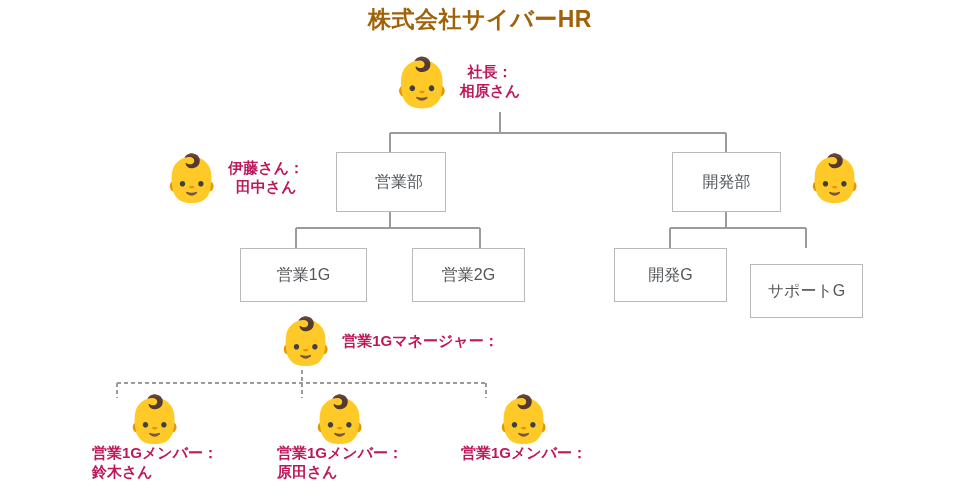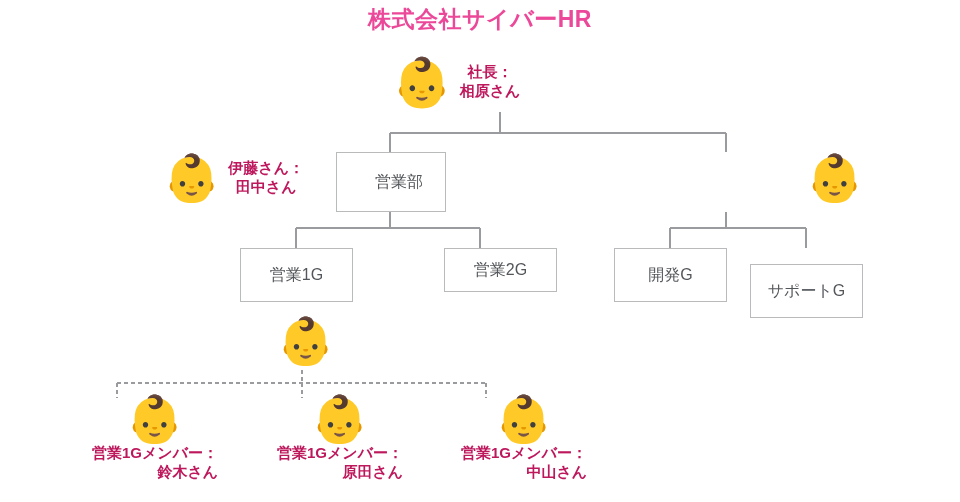--- a/index.html
+++ b/index.html
@@ -27,21 +27,21 @@
 
   
   .chart-title {
     position: absolute;
     left: 0;
     top: 4px;
     width: 960px;
     text-align: center;
     font-size: 23px;
     font-weight: bold;
-    color: #ec4899;
+    color: #a16207;
     letter-spacing: 0.5px;
     white-space: nowrap;
   }
 
   
   .box {
     position: absolute;
     box-sizing: border-box;
     border: 1px solid #b9babc;
     background: #ffffff;
@@ -74,21 +74,21 @@
     font-size: 15px;
     font-weight: bold;
     color: #be185d;
     line-height: 1.25;
     white-space: nowrap;
   }
   .person-caption .ln {
     display: block;
   }
   .cap-right  { text-align: center; margin-left: 8px; }
-  .cap-below  { text-align: right; margin-top: 2px; }
+  .cap-below  { text-align: left; margin-top: 2px; }
 
   
   .face-lg { font-size: 48px; }
   .face-md { font-size: 46px; }
 </style>
 </head>
 <body>
 
 <div id="canvas">
 
@@ -127,52 +127,56 @@
     <span class="person-caption cap-right">
       <span class="ln">社長：</span>
       <span class="ln">相原さん</span>
     </span>
   </div>
 
   <div class="box" style="left:336px; top:152px; width:110px; height:60px;padding-left:16px;">
     <span class="box-label">営業部</span>
   </div>
 
+  <div class="box" style="left:672px; top:152px; width:109px; height:60px;">
+    <span class="box-label">開発部</span>
+  </div>
 
   <div class="person" style="left:163px; top:155px;">
     <span class="person-face face-md">👶</span>
     <span class="person-caption cap-right">
       <span class="ln">伊藤さん：</span>
       <span class="ln">田中さん</span>
     </span>
   </div>
 
   <div class="person" style="left:806px; top:155px;">
     <span class="person-face face-md">👶</span>
   </div>
 
-  <div class="box" style="left:240px; top:248px; width:113px; height:54px;">
+  <div class="box" style="left:240px; top:248px; width:127px; height:54px;">
     <span class="box-label">営業1G</span>
   </div>
 
-  <div class="box" style="left:444px; top:248px; width:113px; height:44px;">
+  <div class="box" style="left:412px; top:248px; width:113px; height:54px;">
     <span class="box-label">営業2G</span>
   </div>
 
   <div class="box" style="left:614px; top:248px; width:113px; height:54px;">
     <span class="box-label">開発G</span>
   </div>
 
   <div class="box" style="left:750px; top:264px; width:113px; height:54px;">
     <span class="box-label">サポートG</span>
   </div>
 
   <div class="person" style="left:277px; top:318px;">
     <span class="person-face face-md">👶</span>
     <span class="person-caption cap-right">
+      <span class="ln">営業1Gマネージャー：</span>
     </span>
   </div>
 
   <div class="person stacked" style="left:92px; top:396px;">
     <span class="person-face face-md">👶</span>
     <span class="person-caption cap-below">
       <span class="ln">営業1Gメンバー：</span>
       <span class="ln">鈴木さん</span>
     </span>
   </div>
@@ -182,17 +186,16 @@
     <span class="person-caption cap-below">
       <span class="ln">営業1Gメンバー：</span>
       <span class="ln">原田さん</span>
     </span>
   </div>
 
   <div class="person stacked" style="left:461px; top:396px;">
     <span class="person-face face-md">👶</span>
     <span class="person-caption cap-below">
       <span class="ln">営業1Gメンバー：</span>
-      <span class="ln">中山さん</span>
     </span>
   </div>
 
 </div>
 
 </body></html>

